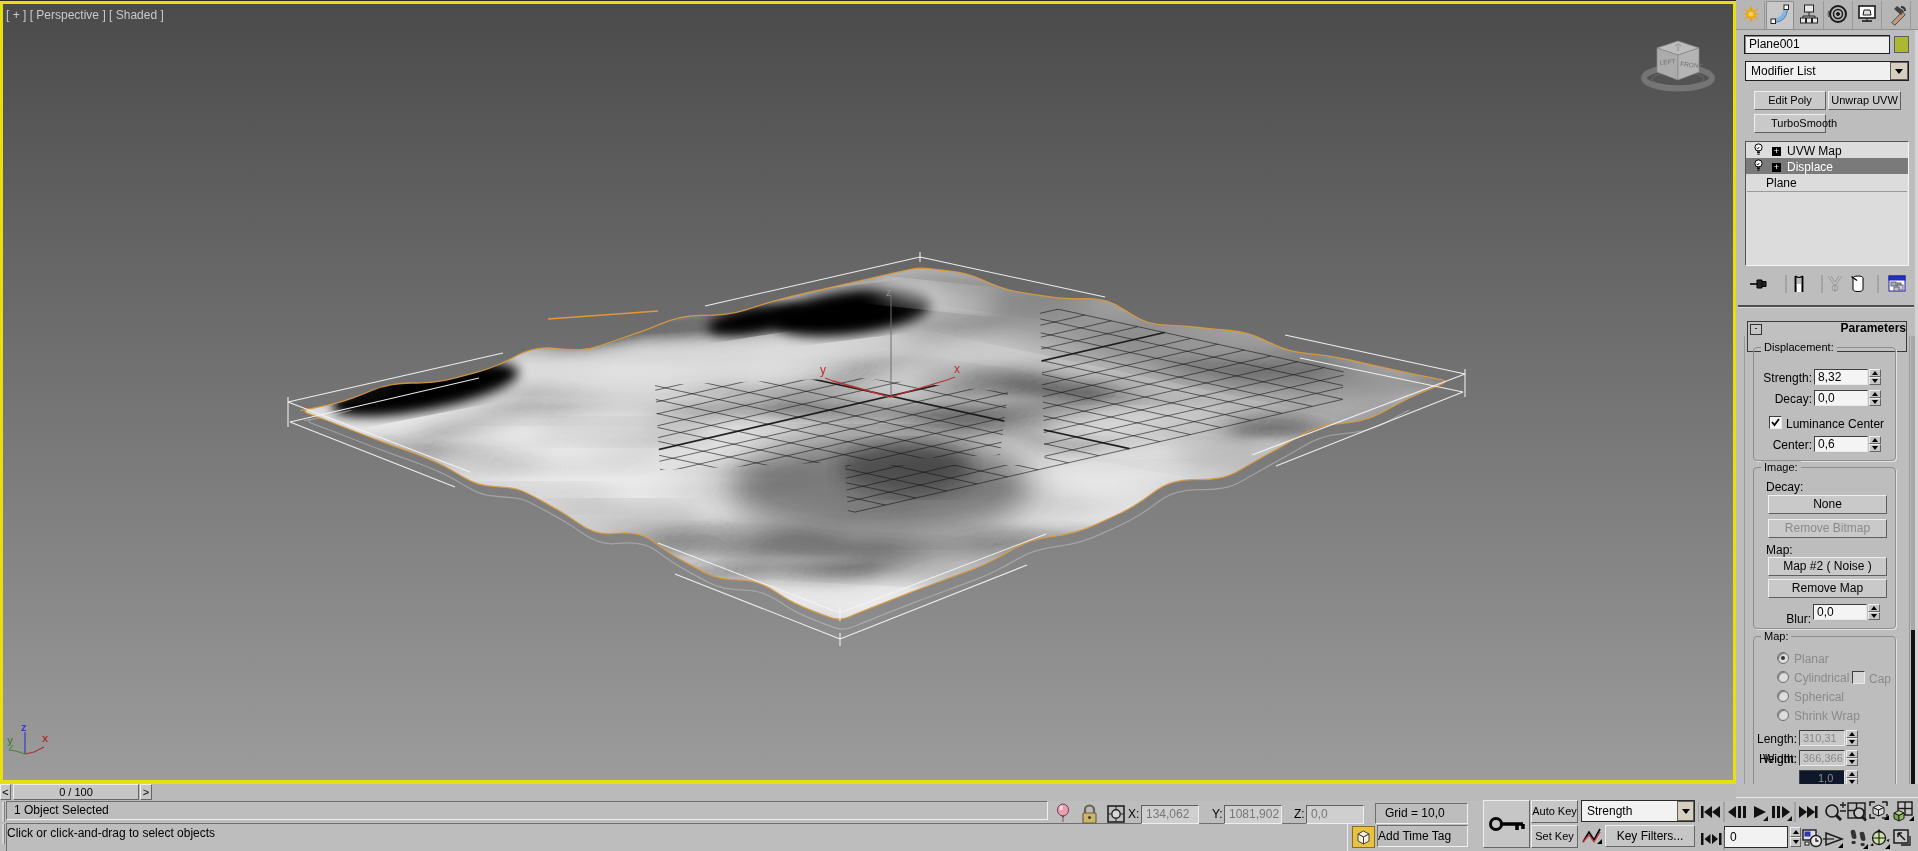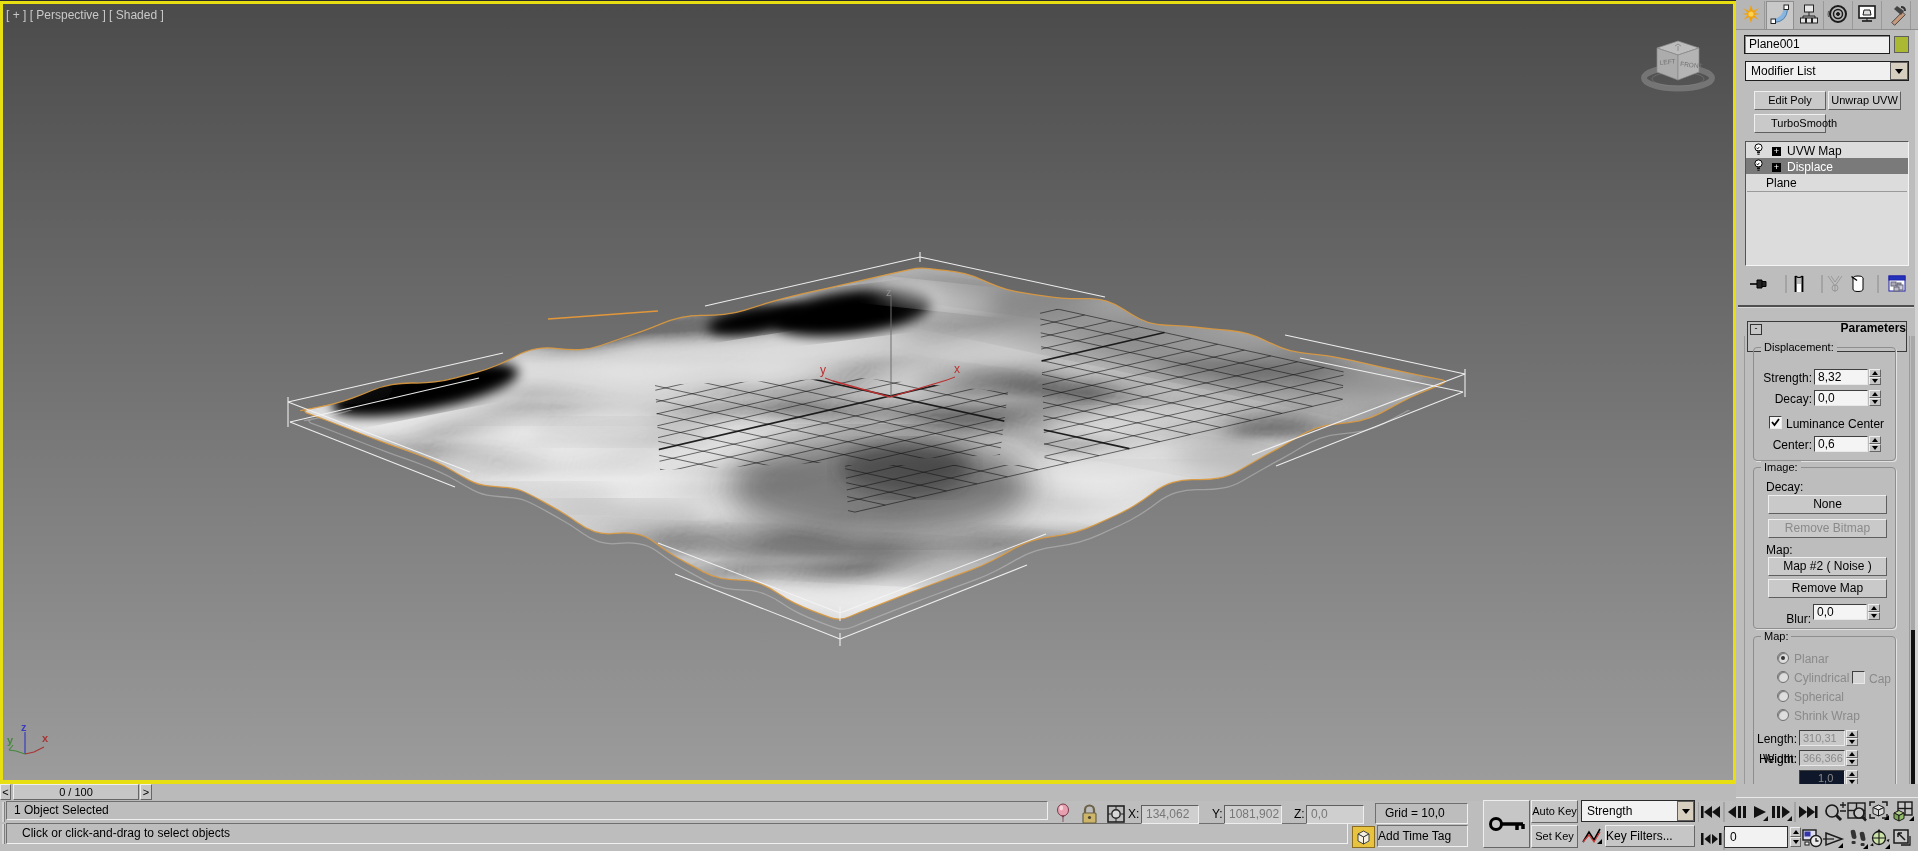--- a/index.html
+++ b/index.html
@@ -420,21 +420,21 @@
 
 <div id="bbar" class="abs" style="left:0;top:784px;width:1918px;height:67px;background:#bdbdbd;">
 <div class="abs" style="left:0;top:0;width:1736px;height:17px;background:#bababa;"></div>
 <div class="abs" style="left:0;top:0;width:11px;height:16px;background:#c6c6c6;border:1px solid;border-color:#eee #666 #666 #eee;box-sizing:border-box;text-align:center;line-height:14px;">&lt;</div>
 <div class="abs" style="left:13px;top:0;width:126px;height:16px;background:#c6c6c6;border:1px solid;border-color:#eee #666 #666 #eee;box-sizing:border-box;text-align:center;line-height:14px;">0 / 100</div>
 <div class="abs" style="left:140px;top:0;width:12px;height:16px;background:#c6c6c6;border:1px solid;border-color:#eee #666 #666 #eee;box-sizing:border-box;text-align:center;line-height:14px;">&gt;</div>
 <div class="abs" style="left:1736px;top:13px;width:182px;height:1px;background:#e8e8e8;"></div>
 <div class="abs" style="left:2px;top:18px;width:2px;height:20px;background:#d5d5d5;border-right:1px solid #808080;"></div>
 <div class="abs" style="left:2px;top:40px;width:2px;height:20px;background:#d5d5d5;border-right:1px solid #808080;"></div>
 <div class="abs" style="left:6px;top:17px;width:1042px;height:19px;background:#bdbdbd;border:1px solid;border-color:#6f6f6f #f0f0f0 #f0f0f0 #6f6f6f;box-sizing:border-box;line-height:17px;padding-left:7px;font-size:12px;">1 Object Selected</div>
-<div class="abs" style="left:6px;top:39px;width:1342px;height:21px;background:#bdbdbd;border:1px solid;border-color:#6f6f6f #f0f0f0 #f0f0f0 #6f6f6f;box-sizing:border-box;line-height:19px;padding-left:15px;font-size:12px;">Click or click-and-drag to select objects</div>
+<div class="abs" style="left:6px;top:39px;width:1342px;height:29px;background:#bdbdbd;border:1px solid;border-color:#6f6f6f #f0f0f0 #f0f0f0 #6f6f6f;box-sizing:border-box;line-height:19px;padding-left:0;font-size:12px;">Click or click-and-drag to select objects</div>
 <svg class="abs" style="left:1050px;top:18px" width="80" height="26" viewBox="0 0 80 26">
 <g>
 <ellipse cx="13" cy="8" rx="5.5" ry="6" fill="#e8a0b0" stroke="#7a3a4a" stroke-width="1"></ellipse>
 <ellipse cx="11.3" cy="6" rx="1.8" ry="2.4" fill="#f6d5dc"></ellipse>
 <polygon points="11.5,13.5 14.5,13.5 13,16.5" fill="#7a3a4a"></polygon>
 <line x1="13" y1="16" x2="13" y2="20" stroke="#7a3a4a" stroke-width="0.8"></line>
 </g>
 <g transform="translate(32,3)">
 <path d="M3,8 v-3 a4.5,4.5 0 0,1 9,0 v3" fill="none" stroke="#6b6148" stroke-width="2.2"></path>
 <rect x="1" y="8" width="13" height="10" rx="1" fill="#cdb66a" stroke="#6b6148" stroke-width="1.2"></rect>
@@ -478,21 +478,21 @@
 <div class="abs" style="left:1531px;top:41px;width:47px;height:23px;background:#c6c6c6;border:1px solid;border-color:#eee #666 #666 #eee;box-sizing:border-box;text-align:center;line-height:21px;font-size:11px;white-space:nowrap;">Set Key</div>
 <div class="abs" style="left:1581px;top:16px;width:114px;height:22px;background:#f2f2f2;border:1px solid #2a2a2a;box-sizing:border-box;line-height:20px;padding-left:5px;font-size:12px;">Strength</div>
 <div class="abs" style="left:1677px;top:17px;width:17px;height:20px;background:#d6cebf;border:1px solid #5f5f5f;box-sizing:border-box;">
       <div style="margin:7px auto 0;width:0;height:0;border-left:4px solid transparent;border-right:4px solid transparent;border-top:5px solid #000;"></div>
     </div>
 <svg class="abs" style="left:1581px;top:42px" width="22" height="21" viewBox="0 0 22 21">
       <path d="M2,16 L8,6 L13,14 L19,3" stroke="#000" stroke-width="1.6" fill="none"></path>
       <path d="M2,16 L8,9 L13,16 L19,6" stroke="#c33" stroke-width="1.2" fill="none"></path>
       <polygon points="16,18 21,18 21,13" fill="#000"></polygon>
     </svg>
-<div class="abs" style="left:1605px;top:41px;width:90px;height:22px;background:#c6c6c6;border:1px solid;border-color:#eee #666 #666 #eee;box-sizing:border-box;text-align:left;line-height:20px;font-size:12px;">Key Filters...</div>
+<div class="abs" style="left:1605px;top:41px;width:90px;height:22px;background:#c6c6c6;border:1px solid;border-color:#eee #666 #666 #eee;box-sizing:border-box;text-align:center;line-height:20px;font-size:12px;">Key Filters...</div>
 <div class="abs" style="left:1724px;top:42px;width:64px;height:22px;background:#f2f2f2;border:1px solid #2a2a2a;box-sizing:border-box;line-height:20px;padding-left:5px;font-size:12px;">0</div>
 <div class="abs" style="left:1790px;top:43px;width:11px;height:20px;">
 <div style="position:absolute;left:0;top:0;width:11px;height:10px;background:#c6c6c6;border:1px solid;border-color:#eee #666 #666 #eee;box-sizing:border-box;">
         <div style="margin:2px auto 0;width:0;height:0;border-left:3px solid transparent;border-right:3px solid transparent;border-bottom:4px solid #000;"></div>
       </div>
 <div style="position:absolute;left:0;top:10px;width:11px;height:10px;background:#c6c6c6;border:1px solid;border-color:#eee #666 #666 #eee;box-sizing:border-box;">
         <div style="margin:2px auto 0;width:0;height:0;border-left:3px solid transparent;border-right:3px solid transparent;border-top:4px solid #000;"></div>
       </div>
     </div>
 <svg class="abs" style="left:1698px;top:14px" width="220" height="53" viewBox="0 0 220 53">

